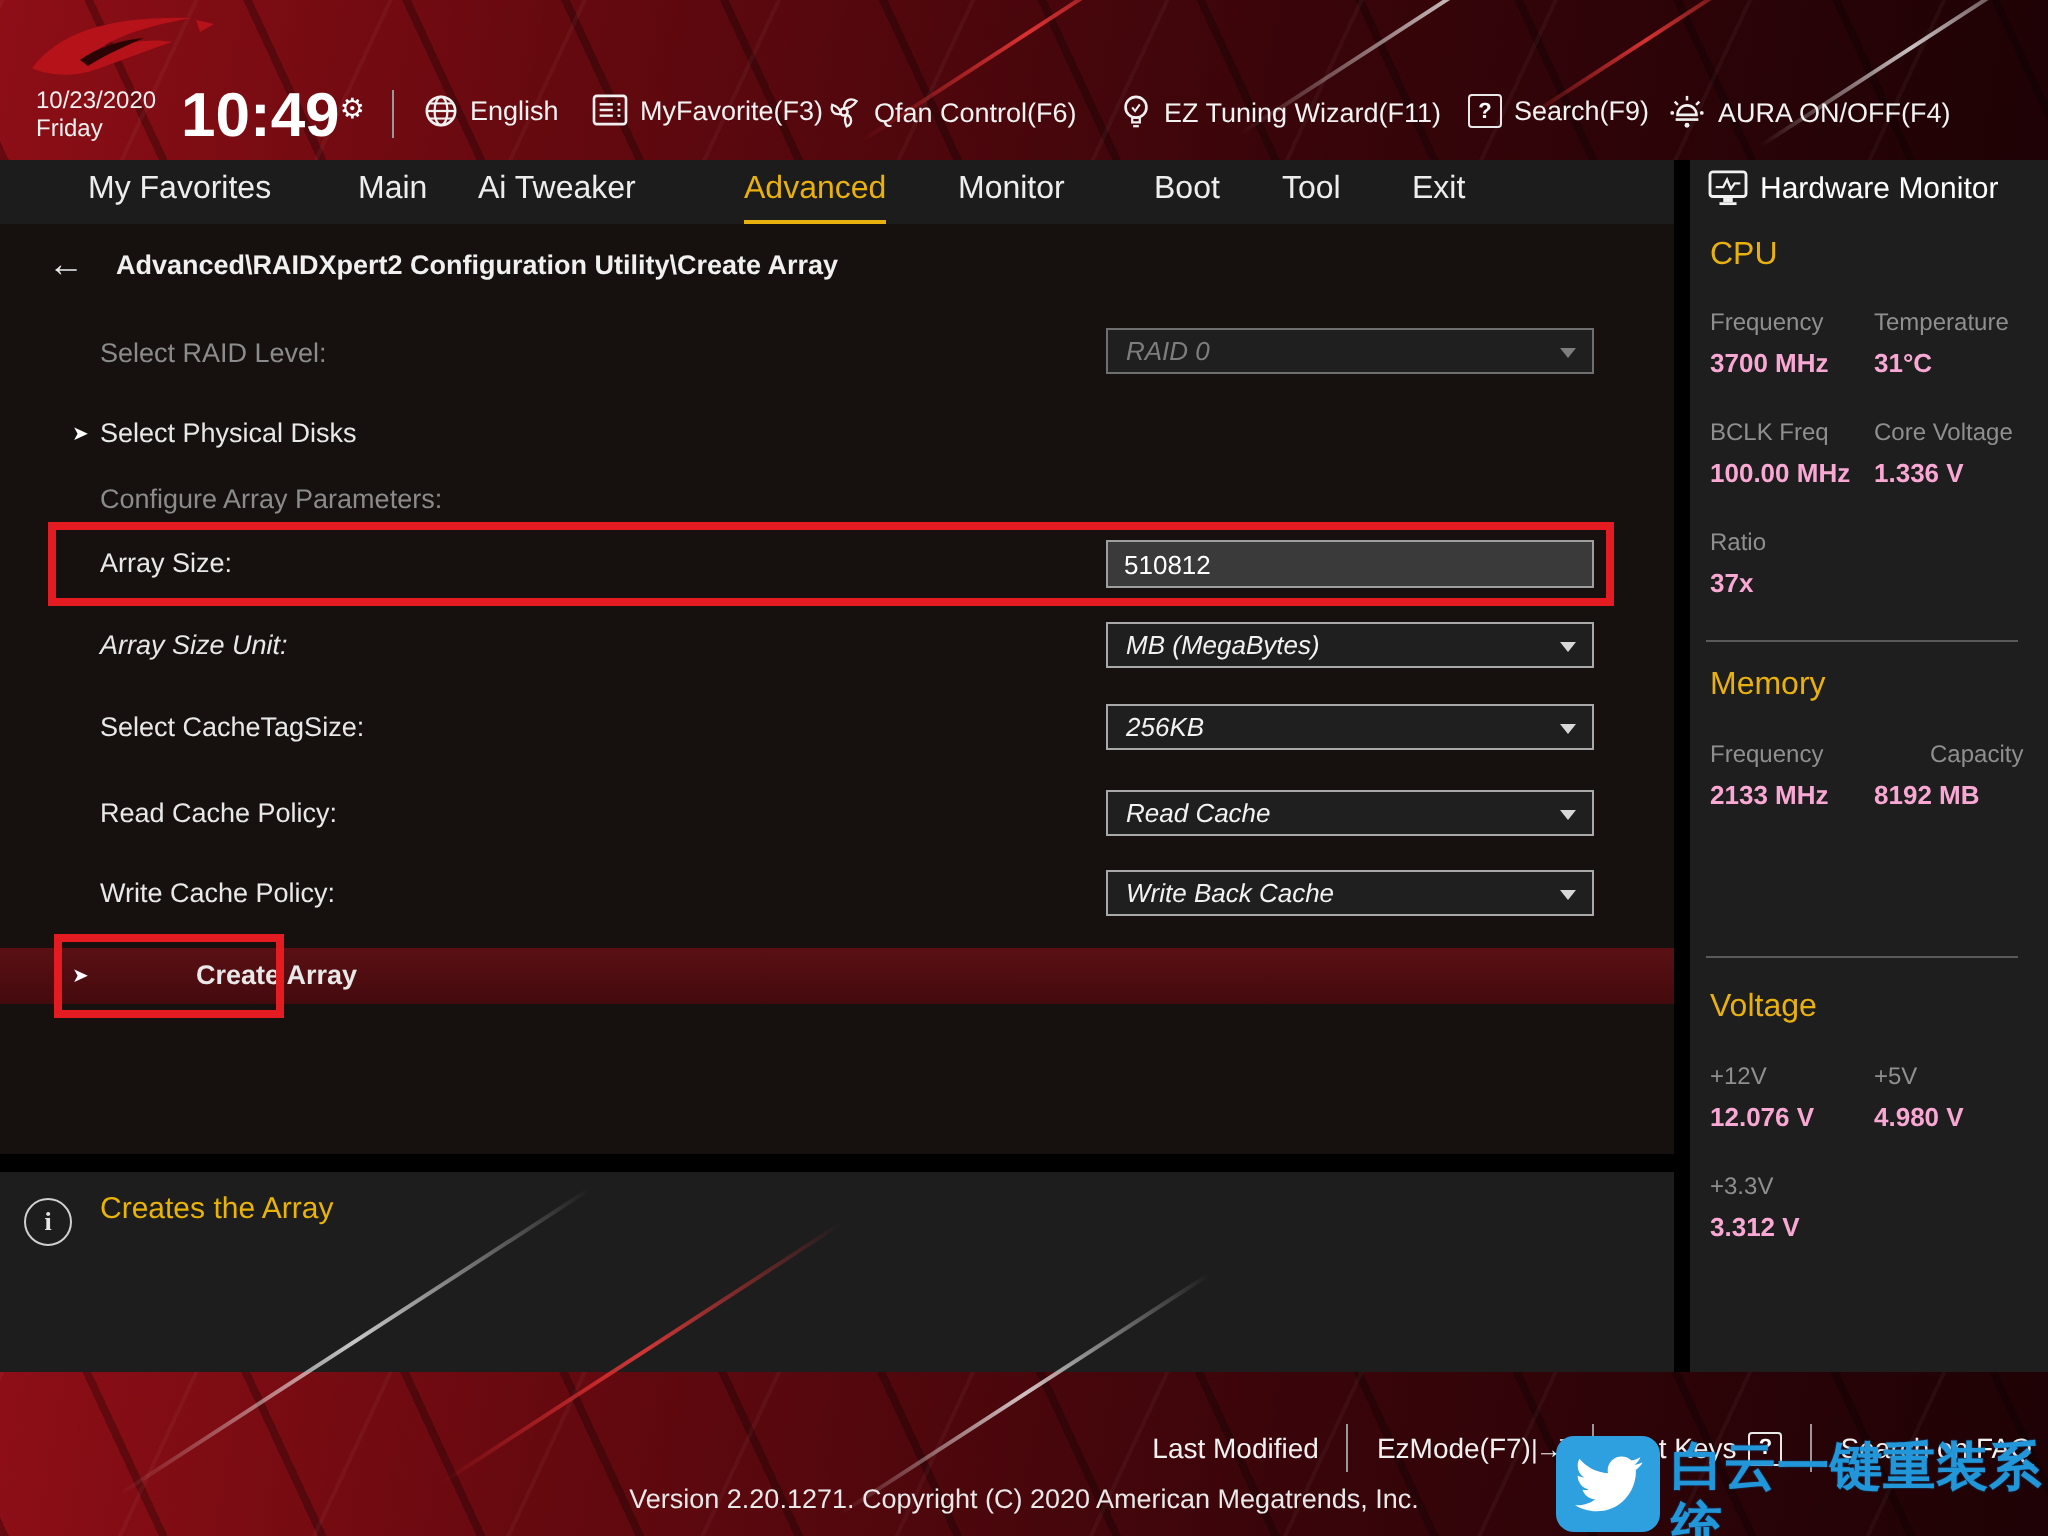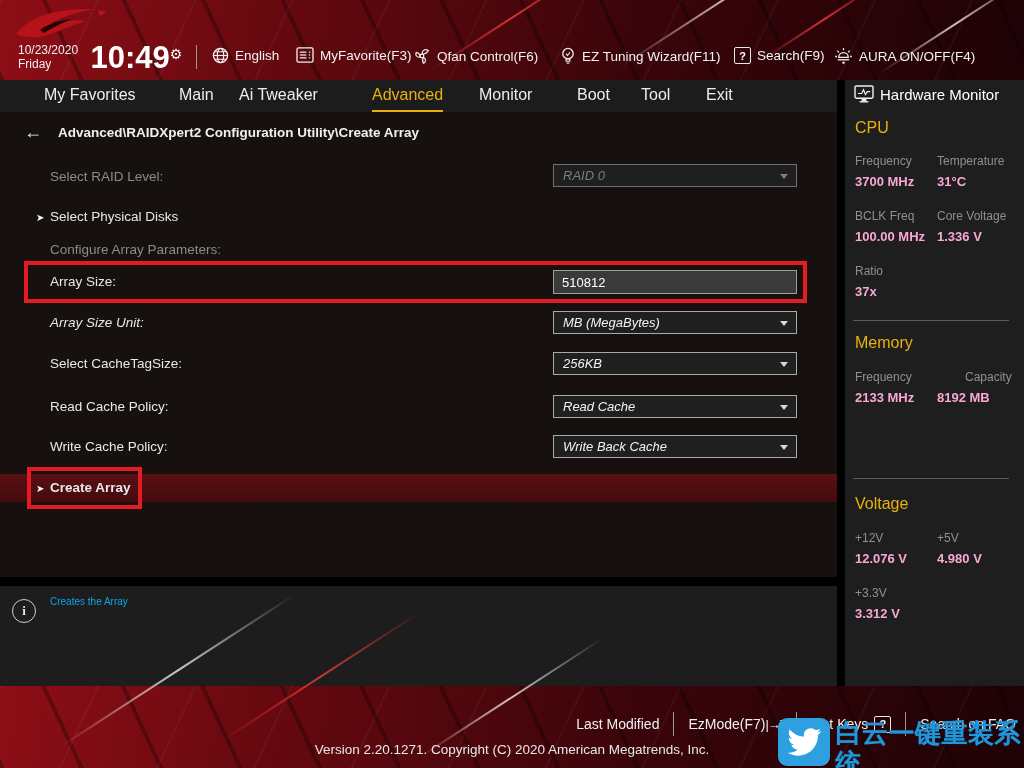--- a/index.html
+++ b/index.html
@@ -49,29 +49,29 @@
   .dd { position:absolute; left:553px; width:244px; height:23px; border:1px solid #a9a9a9; background:#1f1f1f; color:#f2f2f2;
         font-size:13px; line-height:21px; padding:0 22px 0 9px; cursor:pointer;font-style:italic; }
   .dd .caret { position:absolute; right:8px; top:9px; width:0; height:0; border-left:4.5px solid transparent; border-right:4.5px solid transparent; border-top:5.5px solid #d8d8d8; }
   .dd.disabled { border-color:#6f6f6f; color:#7d7d7d; cursor:default; }
   .dd.disabled .caret { border-top-color:#7d7d7d; }
   .txtfield { position:absolute; left:553px; width:244px; height:24px; border:1px solid #9f9f9f; background:#3a3a3a; color:#fff;
         font-size:13px; padding:0 8px; font-family:"Liberation Sans","DejaVu Sans",sans-serif; outline:none; }
 
   .hl-bar { position:absolute; left:0; top:474px; width:837px; height:28px; background:linear-gradient(180deg,#5a1014,#440a0e); }
   .hl-bar .row-arrow { top:9px; }
-  .hl-bar .row-label { top:6px; font-weight:bold; }
+  .hl-bar .row-label { top:6px; font-weight:bold;margin-left:48px; }
 
   .annot { position:absolute; border:4px solid #e41b20; z-index:50; pointer-events:none; }
 
   
   .infopanel { position:absolute; left:0; top:586px; width:837px; height:100px; background:#1d1d1d; }
   .info-icon { position:absolute; left:12px; top:13px; width:24px; height:24px; border:1.5px solid #cfcfcf; border-radius:50%;
                color:#e5e5e5; font-size:13px; font-weight:bold; text-align:center; line-height:22px; font-family:"Liberation Serif",serif; }
-  .info-text { position:absolute; left:50px; top:10px; font-size:10px; color:#0ea5e9; }
+  .info-text { position:absolute; left:50px; top:10px; font-size:15px; color:#eab308; }
 
   
   .sidebar { position:absolute; left:845px; top:80px; width:179px; height:606px; background:#1e1e1e; }
   .hm-header { position:absolute; left:9px; top:5px; display:flex; align-items:center; gap:6px; color:#fff; font-size:15px; }
   .sec-title { position:absolute; left:10px; font-size:16px; color:#e9b10e; }
   .stat-label { position:absolute; font-size:12px; color:#8f8f8f; }
   .stat-value { position:absolute; font-size:13px; font-weight:bold; color:#f9a8d4; }
   .sb-divider { position:absolute; left:8px; width:156px; height:1px; background:#5a5a5a; }
 
   

